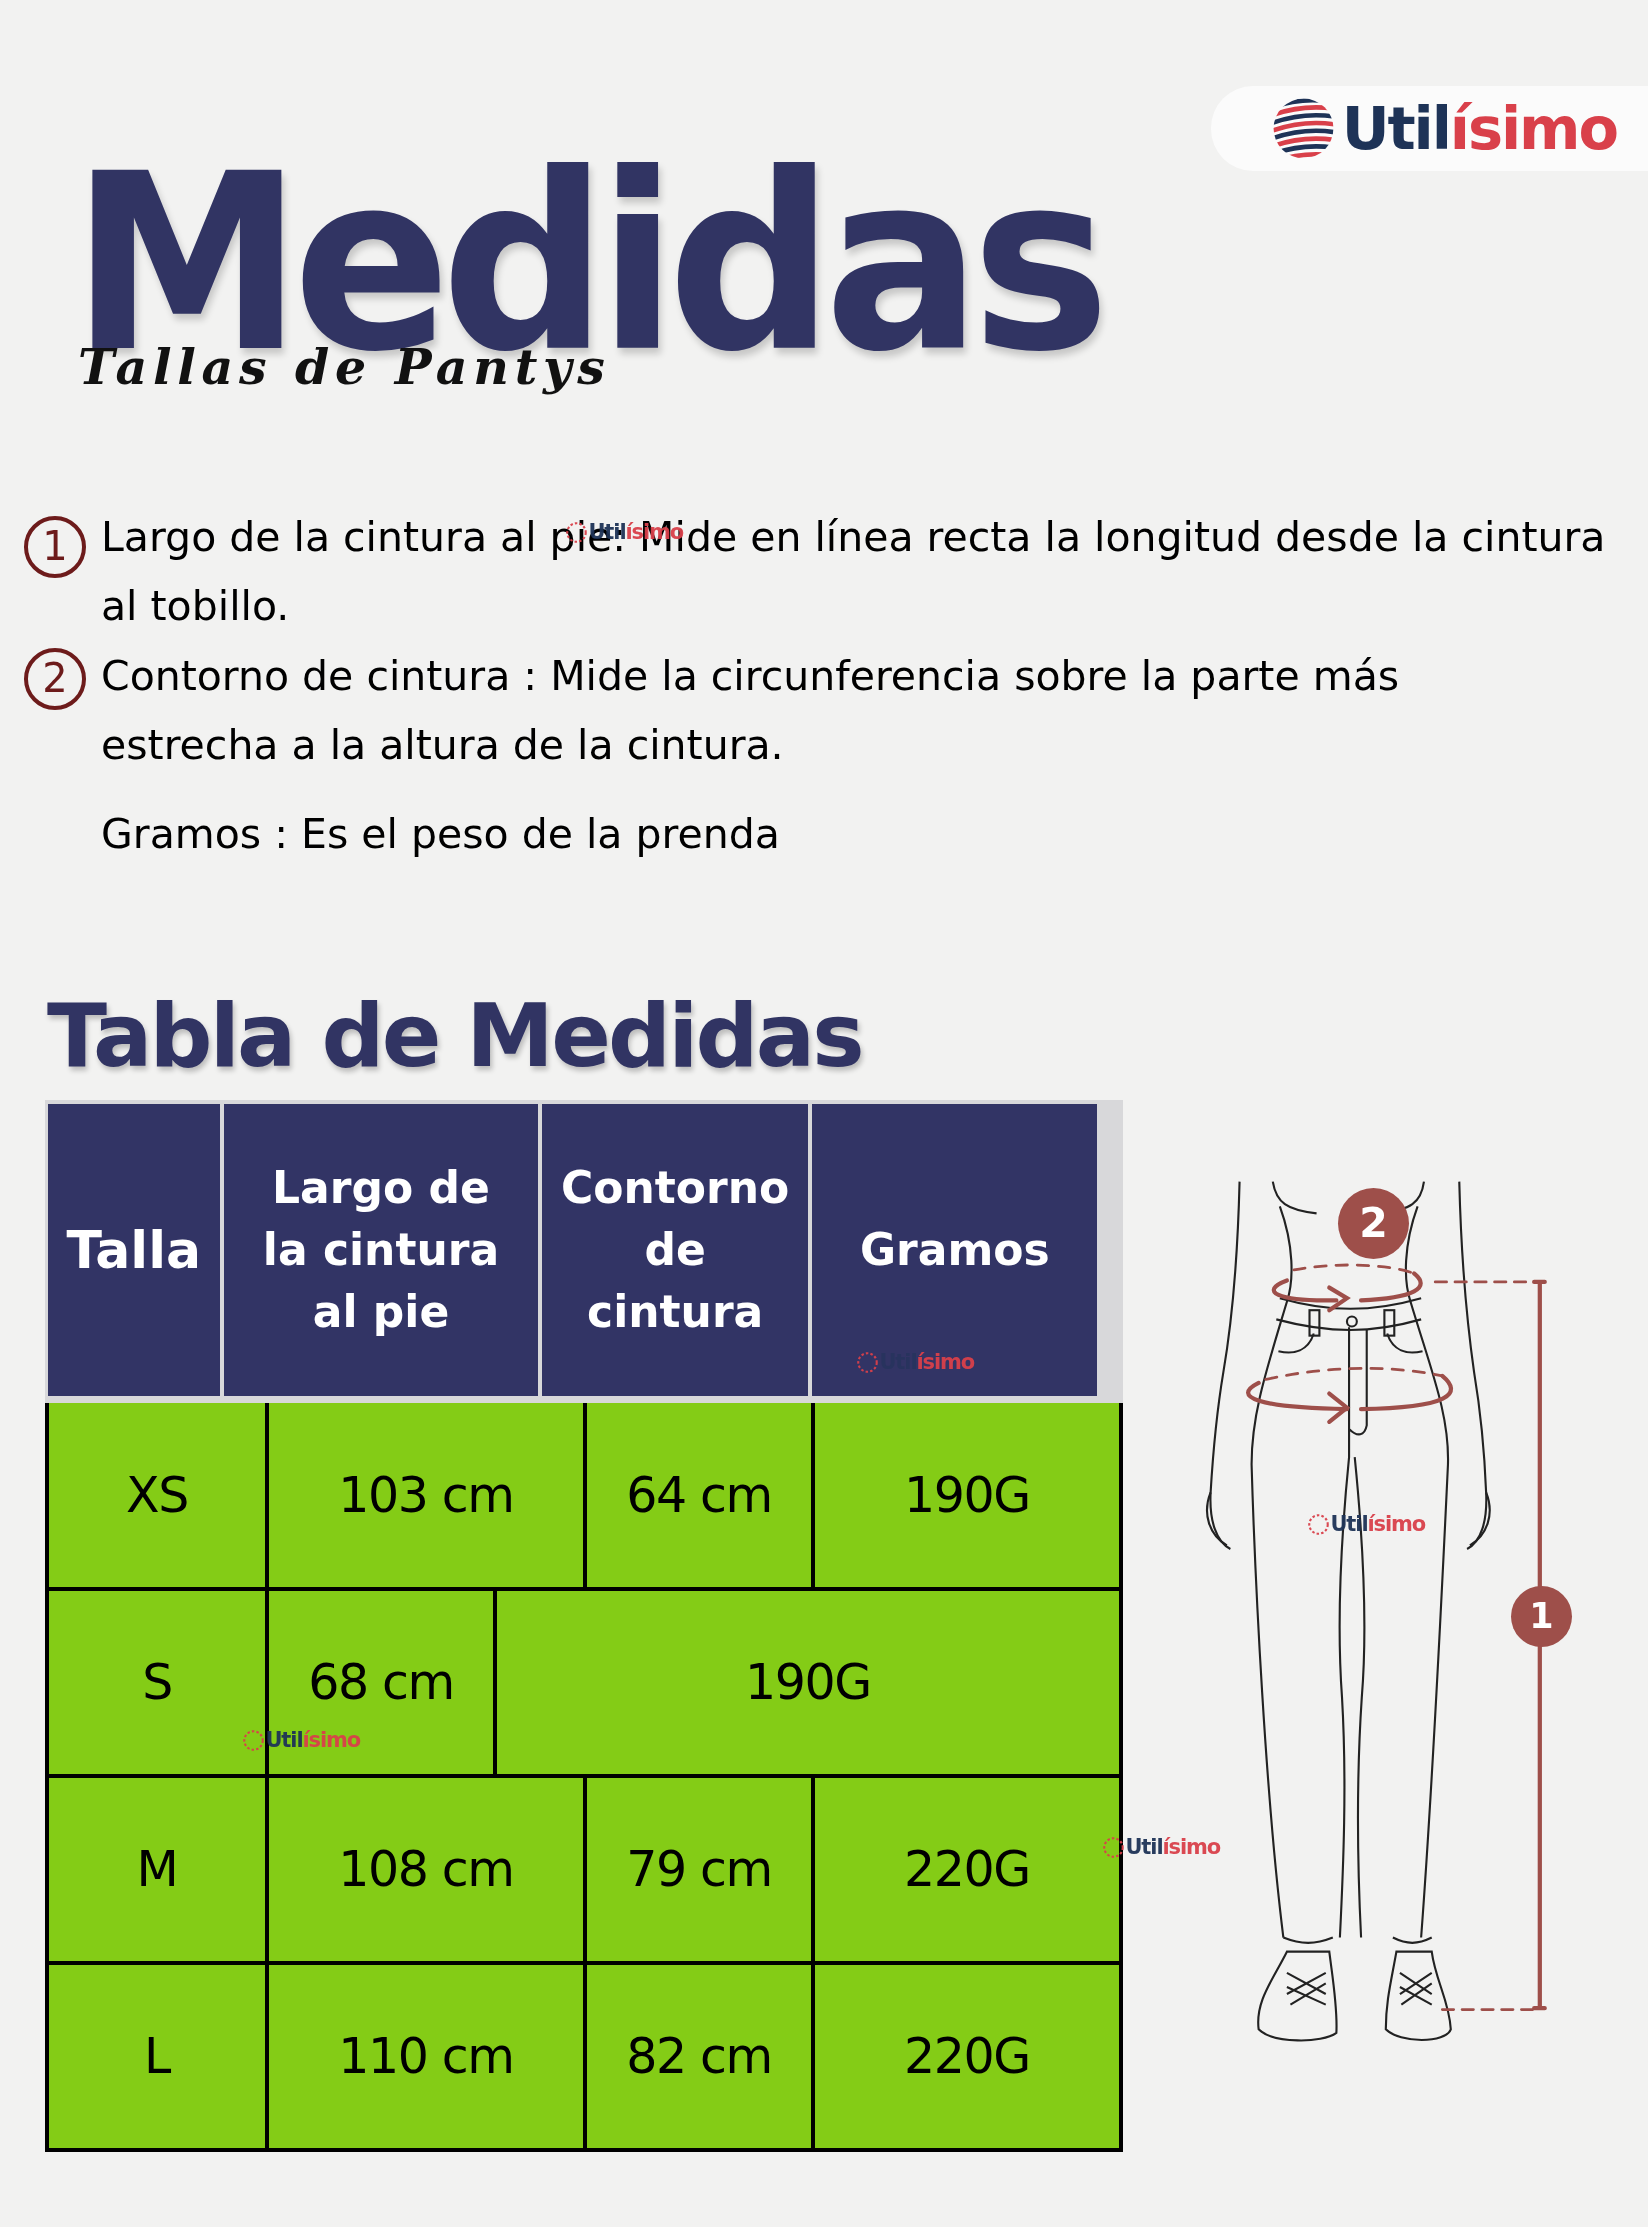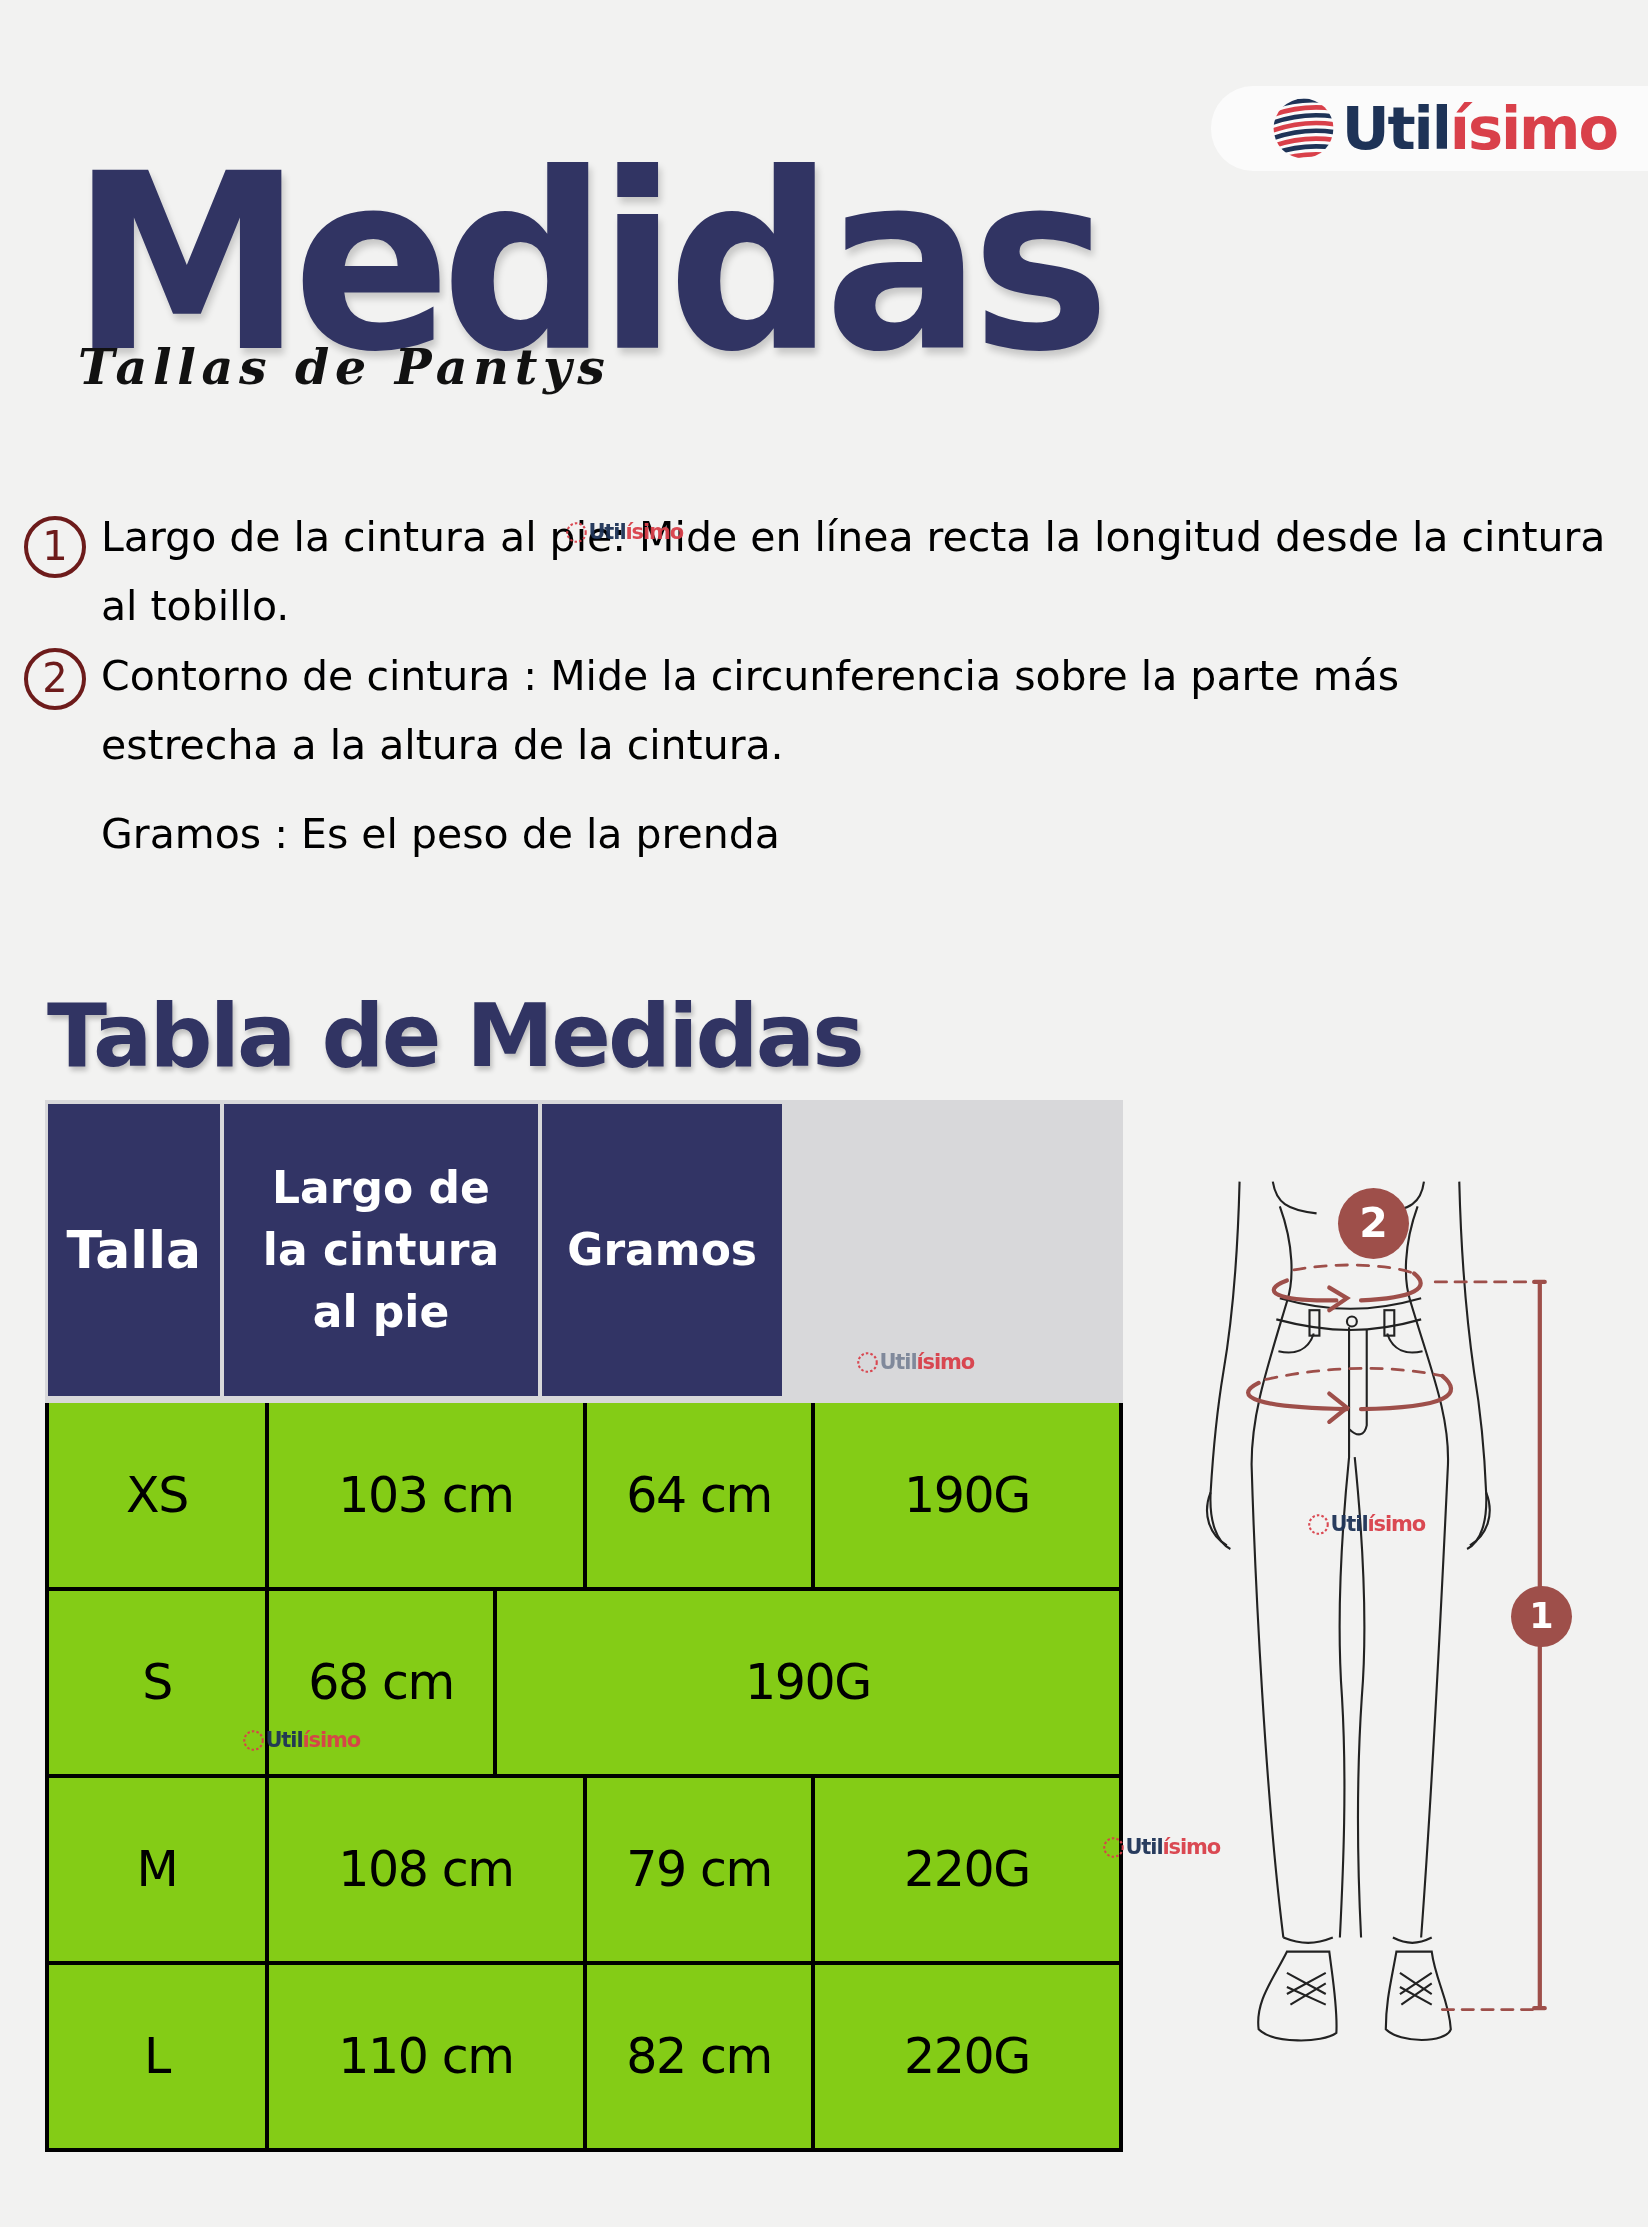--- a/index.html
+++ b/index.html
@@ -59,21 +59,21 @@
 
   
   .size-table { position: absolute; left: 45px; top: 1100px; width: 1078px; }
   .thead { display: flex; height: 303px; background: #d8d8da; padding: 4.2px 2.8px 7px 2.8px; gap: 4.2px; }
   .th {
     background: #323465; color: #fff; display: flex; align-items: center; justify-content: center;
     text-align: center; font-family: "DejaVu Sans", sans-serif; font-weight: bold; font-size: 44px; line-height: 62px;
     position: relative;
   }
   .th.big { font-size: 52px; }
-  .c0 { width: 172px; } .c1 { width: 314px; } .c2 { width: 266px; } .c3 { width: 240px; }
+  .c0 { width: 172px; } .c1 { width: 314px; } .c2 { width: 266px; } .c3 { width: 285px; }
   .tbody { border: 4.2px solid #000; border-top: none; }
   .tr { display: flex; height: 187px; border-top: 4.2px solid #000; }
   .tr:first-child { border-top: none; height: 184px; }
   .td {
     display: flex; align-items: center; justify-content: center; font-family: "DejaVu Sans", sans-serif;
     font-size: 49px; letter-spacing: -1.4px; border-left: 4.2px solid #000; background: #84cc16;
   }
   .td:first-child { border-left: none; width: 216px; }
   .td.k1 { width: 318px; } .td.k2 { width: 228px; } .td.k3 { flex: 1; }
 
@@ -141,20 +141,21 @@
   <span class="word w1">Util</span>
     <span class="word w2">ísimo</span>
 </div>
 
 <div class="table-title">Tabla de Medidas</div>
 
 <div class="size-table">
   <div class="thead">
     <div class="th big c0">Talla</div>
     <div class="th c1" style="padding:12px 28px;">Largo de la cintura al pie</div>
+    <div class="th c2" style="padding:0 14px;">Contorno de cintura</div>
     <div class="th c3">Gramos</div>
   </div>
   <div class="tbody">
     <div class="tr">
       <div class="td">XS</div>
       <div class="td k1">103 cm</div>
       <div class="td k2">64 cm</div>
       <div class="td k3">190G</div>
     </div>
     <div class="tr">

